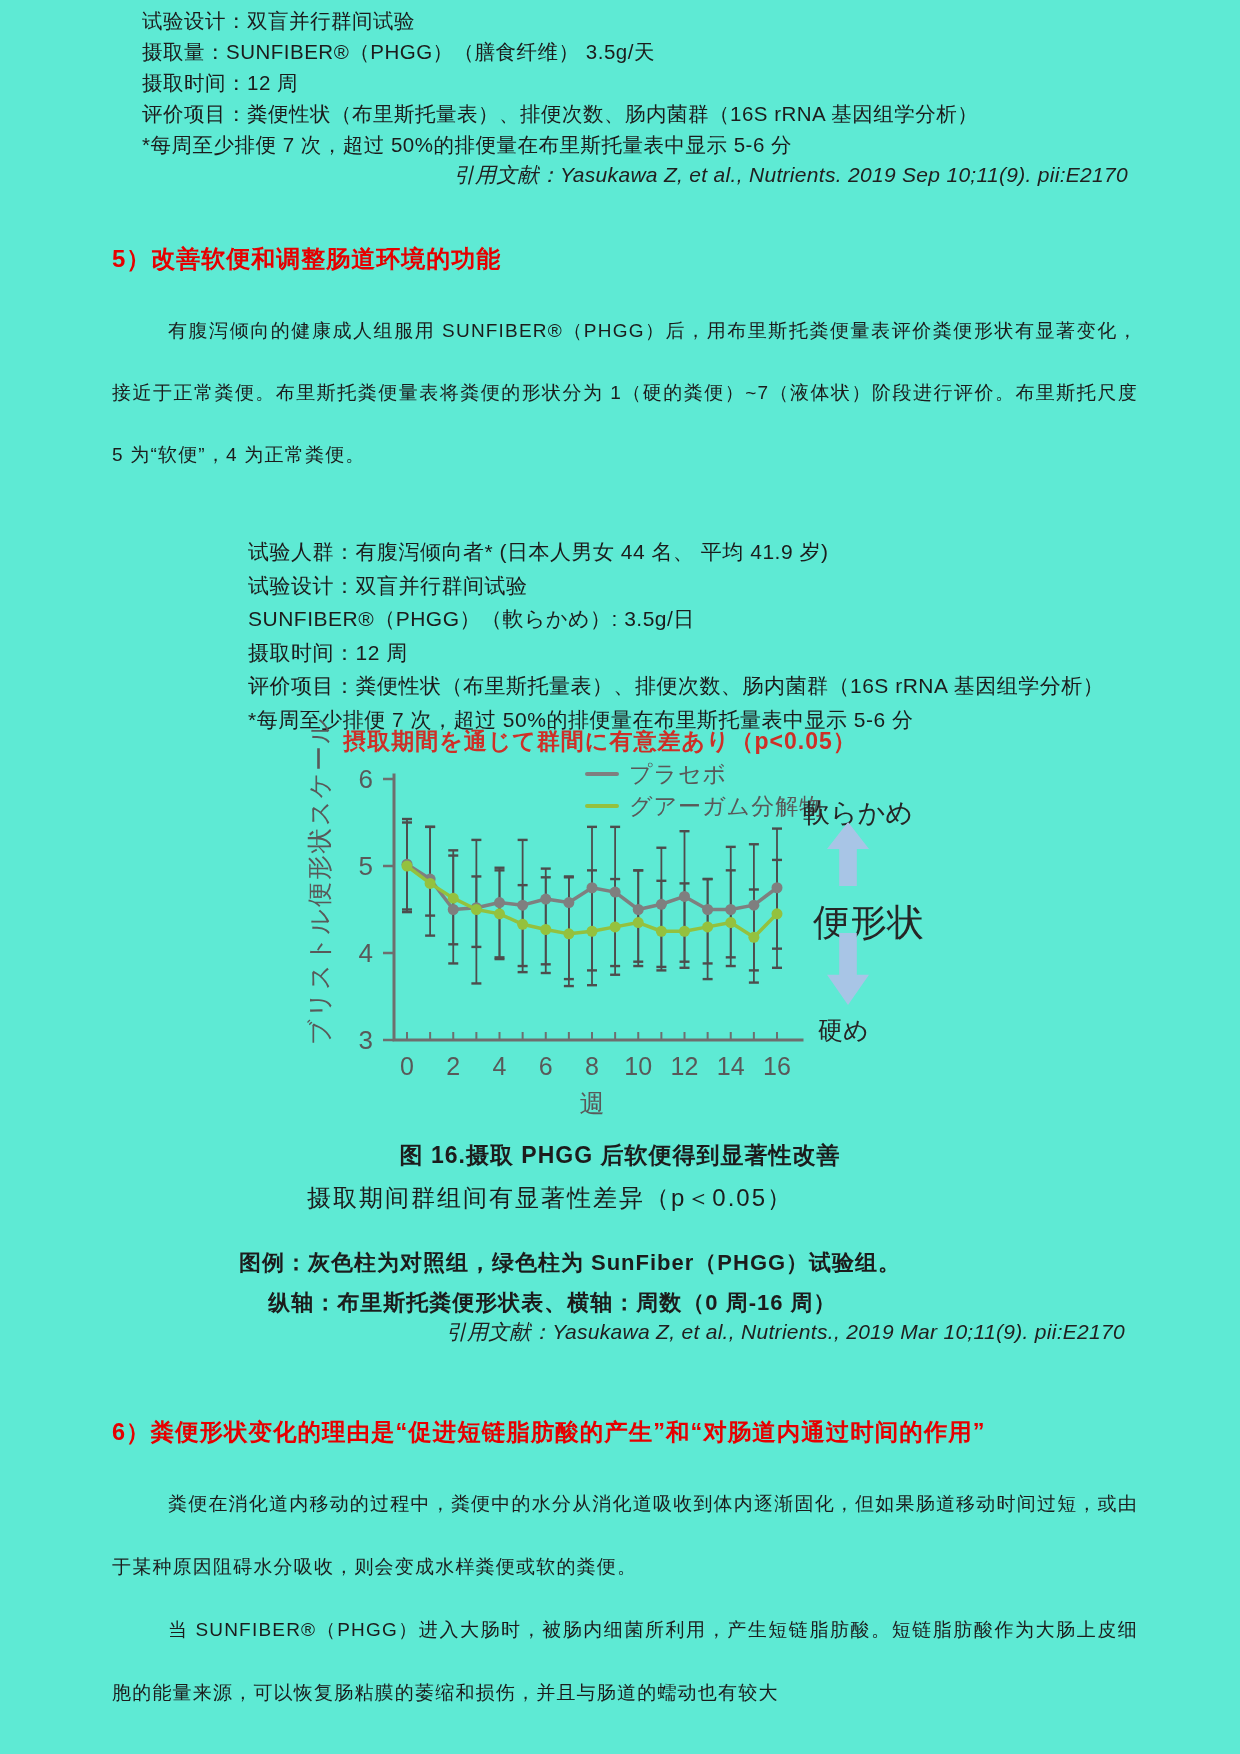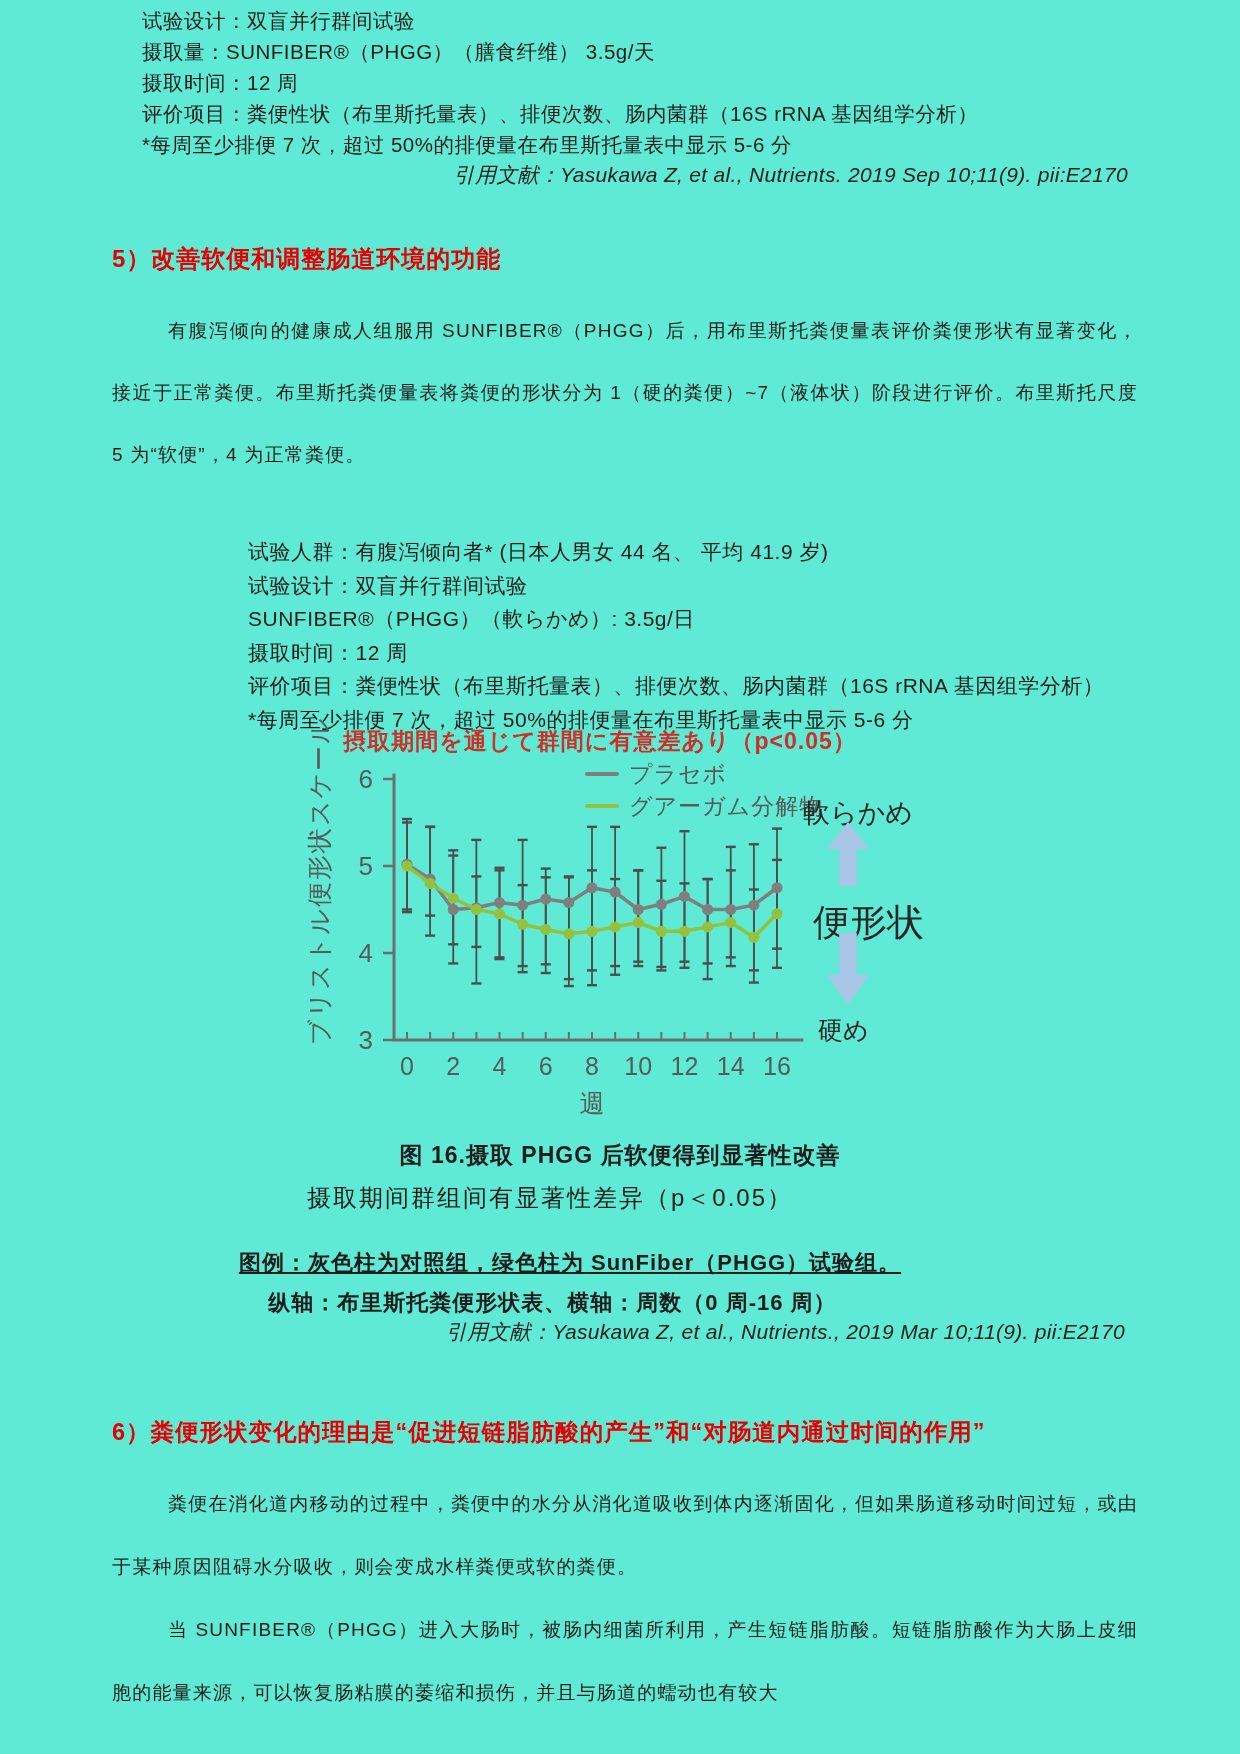--- a/index.html
+++ b/index.html
@@ -29,21 +29,21 @@
   .shape{left:813px;top:898px;font-size:37px;text-align:right;}
   .hard{left:818px;top:1014px;font-size:25px;}
   .arrow{background:#a8c5e6;}
   .arrow-up{left:827px;top:822px;width:42px;height:64px;
     clip-path:polygon(50% 0,100% 42%,71% 42%,71% 100%,29% 100%,29% 42%,0 42%);}
   .arrow-down{left:827px;top:933px;width:42px;height:72px;
     clip-path:polygon(29% 0,71% 0,71% 58%,100% 58%,50% 100%,0 58%,29% 58%);}
   .figcap{text-align:center;white-space:nowrap;}
   .cap-title{left:120px;top:1140px;width:1000px;font-size:23px;font-weight:bold;letter-spacing:1px;}
   .cap-sub{left:0px;top:1182px;width:1100px;font-size:24px;letter-spacing:2px;}
-  .cap-legend{left:20px;top:1248px;width:1100px;font-size:22px;font-weight:bold;letter-spacing:1px;text-decoration:underline;}
+  .cap-legend{left:20px;top:1248px;width:1100px;font-size:22px;font-weight:bold;letter-spacing:1px;}
   .cap-axes{left:0px;top:1288px;width:1105px;font-size:22px;font-weight:bold;letter-spacing:1px;}
   .cit2{left:140px;top:1318px;width:985px;text-align:right;}
   #chart-svg{left:280px;top:745px;}
 </style>
 </head>
 <body>
 
 <div id="page">
 
   <div class="abs study-block study1">

